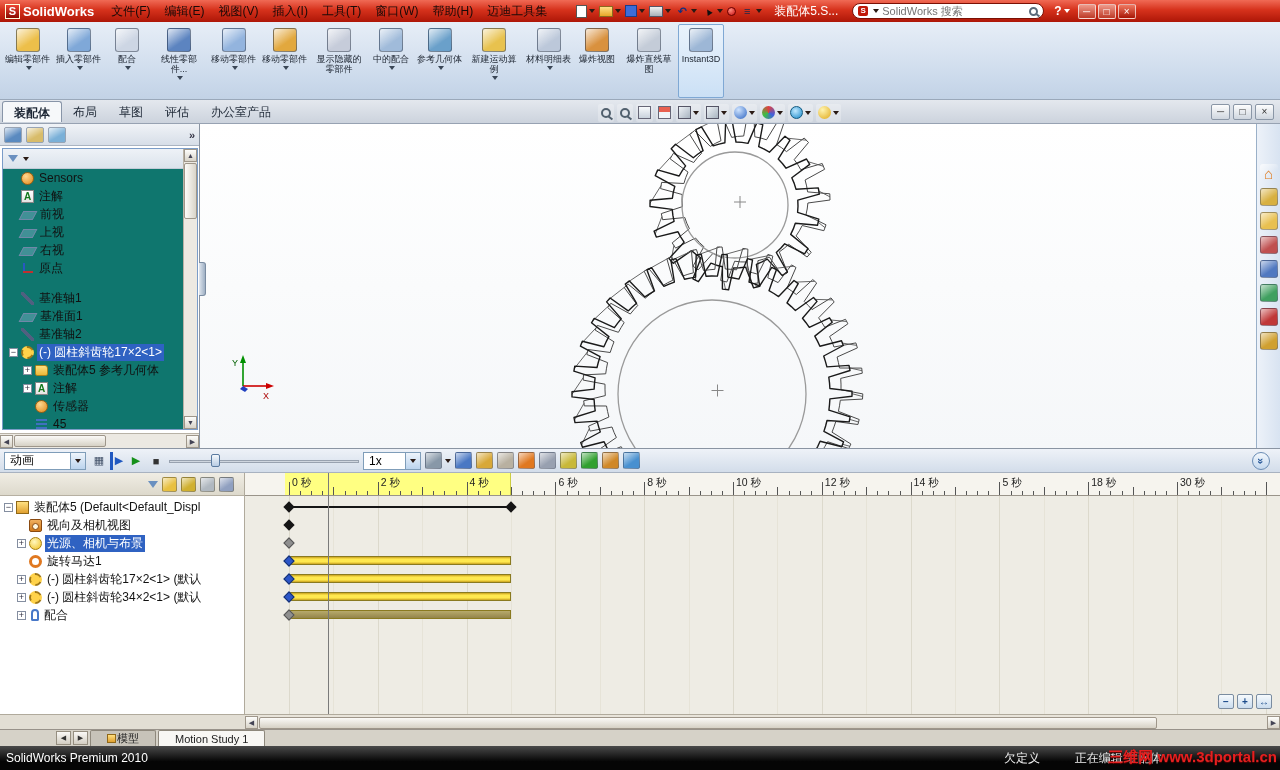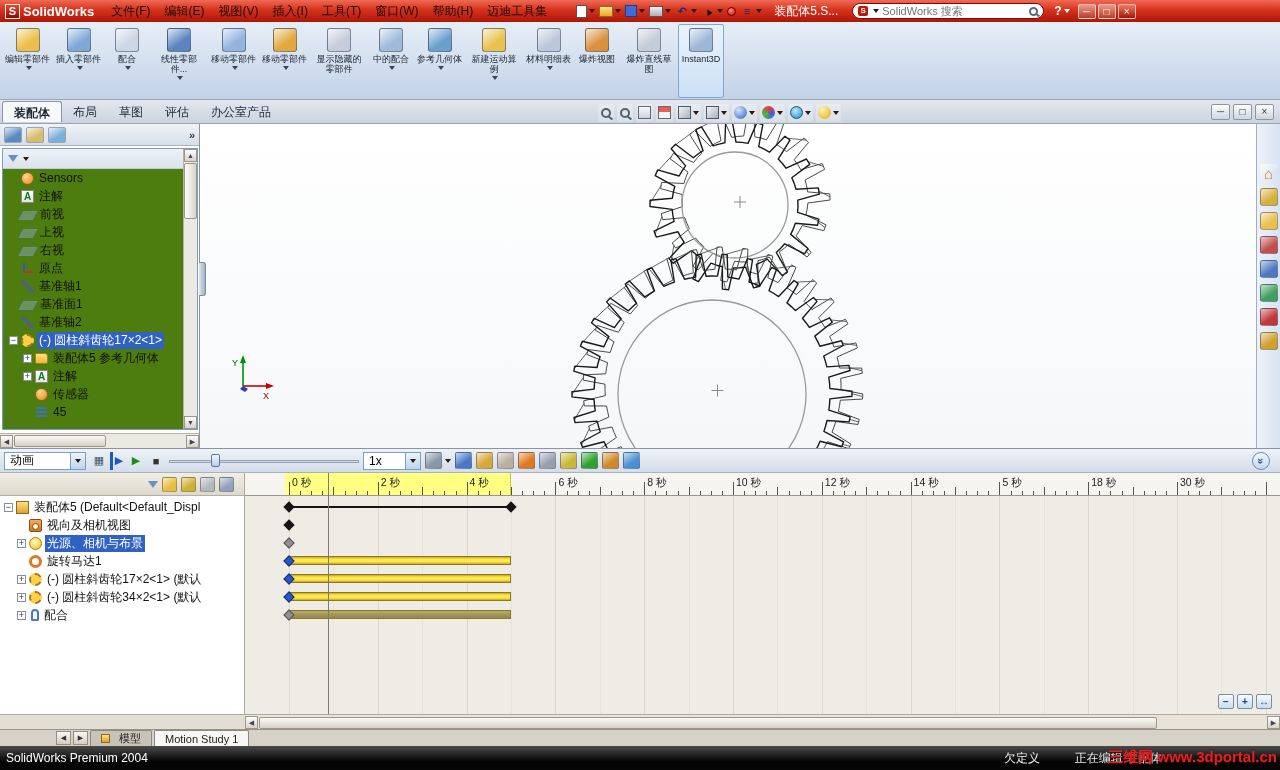--- a/index.html
+++ b/index.html
@@ -62,21 +62,21 @@
 .s-bally{border-radius:50%;background:radial-gradient(circle at 35% 30%,#fff4b0,#e0a818)}
 .s-globe{border-radius:50%;background:radial-gradient(circle at 40% 35%,#bfe8ff,#1888c8);border:1px solid #135a80}
 .docwin{position:absolute;right:6px;top:104px;display:flex;gap:3px}
 .dwbtn{width:19px;height:16px;border:1px solid #8a96a6;border-radius:2px;background:linear-gradient(#fdfdfd,#cfd6df);color:#333;font-size:10px;line-height:14px;text-align:center}
 
 
 .lpanel{position:absolute;left:0;top:124px;width:200px;height:324px;background:#fff;border-right:1px solid #8a94a2}
 .lphead{height:22px;background:linear-gradient(#f0f3f7,#d7dee8);border-bottom:1px solid #aab4c2;display:flex;align-items:center;padding:0 4px;gap:4px}
 .lptab{width:18px;height:16px;border:1px solid #98a4b4;border-radius:2px;background-image:linear-gradient(150deg,rgba(255,255,255,.8),rgba(255,255,255,0) 60%)}
 .lpmore{margin-left:auto;font-size:11px;color:#334;font-weight:bold}
-.treewrap{position:absolute;left:2px;top:24px;width:196px;height:282px;border:1px solid #7a9cc8;background:#4d7c0f;overflow:hidden}
+.treewrap{position:absolute;left:2px;top:24px;width:196px;height:282px;border:1px solid #7a9cc8;background:#0f766e;overflow:hidden}
 .filterrow{height:20px;background:linear-gradient(#eef2f7,#dbe3ec);border-bottom:1px solid #c2ccd8;display:flex;align-items:center;padding:0 5px;gap:3px}
 .funnel{width:0;height:0;border-left:5px solid transparent;border-right:5px solid transparent;border-top:7px solid #6a90c0;position:relative}
 .trows{position:relative}
 .trow{height:18px;display:flex;align-items:center;gap:3px;white-space:nowrap;overflow:hidden;width:182px}
 .trow .lbl{font-size:12px;color:#111;padding:0 2px}
 .trow.selected .lbl{background:#2f62c2;color:#fff}
 .expbox{width:9px;height:9px;border:1px solid #848ea0;background:#fff;font-size:9px;line-height:7px;text-align:center;color:#334;flex:none}
 .expspacer{width:9px;height:1px;flex:none}
 .fi{width:13px;height:13px;flex:none;position:relative;display:inline-block}
 .fi-sensors{border-radius:50%;background:radial-gradient(circle at 35% 30%,#ffd890,#e08818);border:1px solid #a06010}
@@ -149,21 +149,21 @@
 .b-gold{background:linear-gradient(#c9a11e,#ffe84e 30%,#ffe84e 70%,#c9a11e)}
 .b-olive{background:linear-gradient(#b7aa6c,#94854a)}
 .zoomctl{position:absolute;right:8px;bottom:5px;display:flex;gap:3px;z-index:7}
 .zbtn{width:16px;height:15px;border:1px solid #7a8ca0;border-radius:2px;background:linear-gradient(#f6fafd,#cadcee);color:#1a4a8a;font-size:10px;line-height:13px;text-align:center;font-weight:bold}
 .mhscroll{position:absolute;left:245px;top:265px;width:1035px;height:16px;background:#e8e4da;border-top:1px solid #b0aa9c;display:flex;align-items:center}
 .mfill{position:absolute;left:0;top:265px;width:245px;height:16px;background:#e2ded4;border-top:1px solid #b0aa9c}
 
 
 .btabs{position:absolute;left:0;top:729px;width:1280px;height:17px;background:#d6d2c8;border-top:1px solid #98928a;display:flex;align-items:flex-end;padding-left:56px;gap:2px}
 .navbtn{width:15px;height:14px;background:linear-gradient(#faf9f6,#d2cdc2);border:1px solid #958e80;font-size:7px;text-align:center;line-height:12px;color:#333;margin-bottom:1px}
-.btab{height:16px;padding:1px 10px;font-size:11px;background:#c7c3b9;border:1px solid #8e887c;border-bottom:none;border-radius:2px 2px 0 0;display:flex;align-items:center;gap:9px;color:#222}
+.btab{height:16px;padding:1px 16px;font-size:11px;background:#c7c3b9;border:1px solid #8e887c;border-bottom:none;border-radius:2px 2px 0 0;display:flex;align-items:center;gap:1px;color:#222}
 .btab.active{background:#f8f7f4}
 .btabicon{width:9px;height:9px;background:linear-gradient(#ffe080,#e0a030);border:1px solid #906818}
 .statusbar{position:absolute;left:0;top:746px;width:1280px;height:24px;background:linear-gradient(#4a4a4a,#050505 65%);color:#fff;display:flex;align-items:center;font-size:12px;padding:0 6px}
 .sb-status{position:absolute;right:240px;color:#eee}
 .sb-editing{position:absolute;right:118px;color:#eee}
 .watermark{position:absolute;right:3px;top:2px;color:#e42020;font-size:15px;font-weight:bold;text-shadow:0 1px 1px #500;z-index:9}
 </style>
 </head>
 <body>
 
@@ -387,21 +387,21 @@
           <div class="trow" style="padding-left: 6px;">
             <div class="expspacer"></div>
             <div class="fi fi-plane"></div>
             <div class="lbl">右视</div>
           </div>
           <div class="trow" style="padding-left: 6px;">
             <div class="expspacer"></div>
             <div class="fi fi-origin"></div>
             <div class="lbl">原点</div>
           </div>
-          <div class="trow" style="padding-left: 6px;">
+          <div class="trow" style="padding-left: 6px; margin-top: 12px;">
             <div class="expspacer"></div>
             <div class="fi fi-axis"></div>
             <div class="lbl">基准轴1</div>
           </div>
           <div class="trow" style="padding-left: 6px;">
             <div class="expspacer"></div>
             <div class="fi fi-plane"></div>
             <div class="lbl">基准面1</div>
           </div>
           <div class="trow" style="padding-left: 6px;">
@@ -802,19 +802,19 @@
       <div class="btab">
         <div class="btabicon"></div>
         <div class="btablbl">模型</div>
       </div>
       <div class="btab active">
         <div class="btablbl">Motion Study 1</div>
       </div>
     </div>
 
   <div class="statusbar">
-    <span>SolidWorks Premium 2004</span>
+    <span>SolidWorks Premium 2010</span>
     <span class="sb-status">欠定义</span>
     <span class="sb-editing">正在编辑 装配体</span>
     <span class="watermark">三维网 www.3dportal.cn</span>
   </div>
 
 </div>
 
 </body></html>

